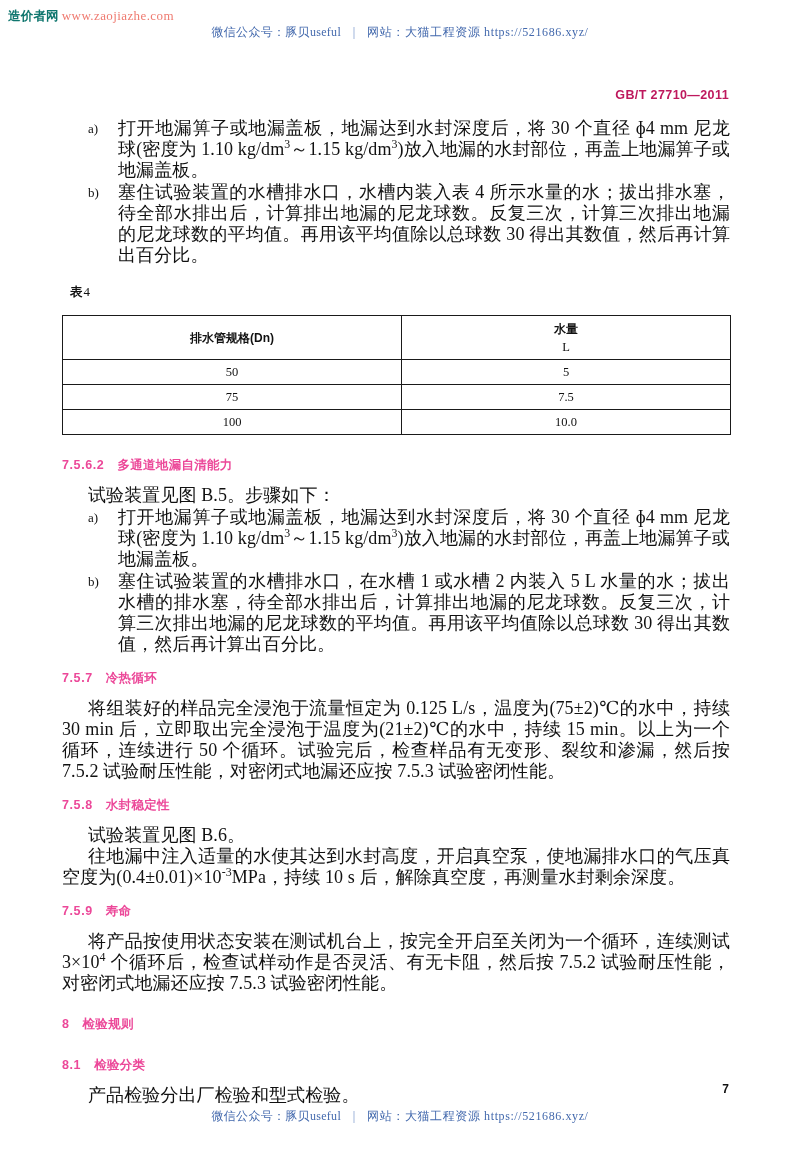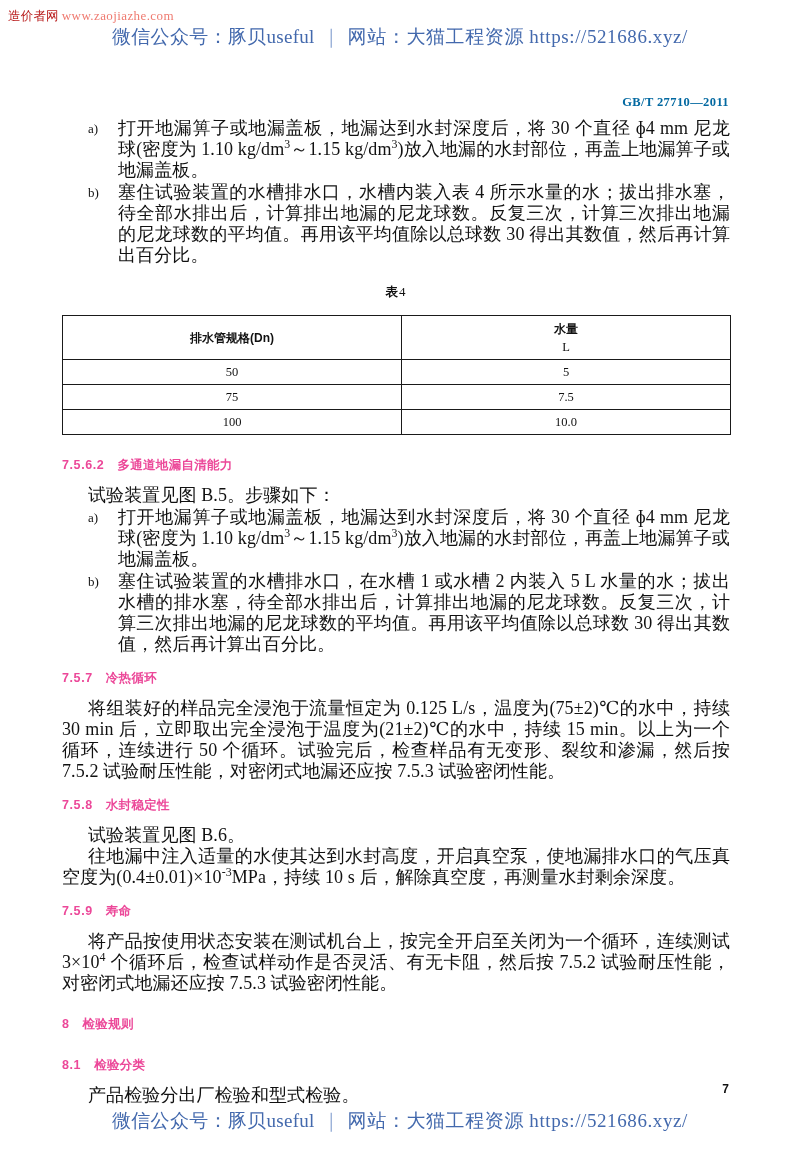--- a/index.html
+++ b/index.html
@@ -27,65 +27,64 @@
     position: absolute;
     left: 8px;
     top: 8px;
     font-family: "Liberation Serif", "DejaVu Serif", serif;
     font-size: 12px;
     color: #e05b52;
     white-space: nowrap;
     letter-spacing: 0.2px;
   }
   .wm-corner .wm-corner-cn {
-    font-weight: normal;
-    color: #b91c1c;
+    font-weight: bold;
+    color: #0f766e;
     font-size: 12.5px;
   }
   .wm-corner .wm-corner-url {
     color: #ef7a70;
     font-size: 13px;
     margin-left: 3px;
     letter-spacing: 0.4px;
   }
 
   .wm-band {
     position: absolute;
     left: 0;
     width: 800px;
     text-align: center;
     color: #4369ad;
-    font-size: 19px;
+    font-size: 12px;
     white-space: nowrap;
     letter-spacing: 0.3px;
   }
   .wm-band .wm-ascii {
     font-family: "Liberation Serif", "DejaVu Serif", serif;
     letter-spacing: 0.6px;
   }
   .wm-band .wm-sep {
     color: #8aa4d2;
     margin: 0 7px;
     font-weight: 300;
   }
   .wm-top  { top: 24px; }
   .wm-bot  { top: 1108px; }
 
   
   .std-code {
     position: absolute;
     right: 71px;
     top: 88px;
-    font-family: Liberation Serif, serif;
+    font-family: Liberation Sans, sans-serif;
     font-weight: bold;
     font-size: 12.5px;
     letter-spacing: 0.4px;
-    color: #0369a1;
+    color: #be185d;
     white-space: nowrap;
-    margin-top: 7px;
   }
 
   
   .content {
     position: absolute;
     left: 62px;
     top: 118px;
     width: 668px;
   }
 
@@ -134,25 +133,25 @@
   }
   .heading .num { letter-spacing: 0.6px; }
   .heading .sp  { display: inline-block; width: 13px; }
 
   .blk { margin-top: 15px; }
   .blk-sm { margin-top: 11px; }
   .blk-lg { margin-top: 22px; }
 
   
   .tbl-caption {
-    text-align: center;
+    text-align: left;
     font-family: "Liberation Sans", "DejaVu Sans", sans-serif;
     font-weight: bold;
     font-size: 12.5px;
-    margin: 0;
+    margin: 8px;
     letter-spacing: 1px;
   }
   .tbl-caption .tnum {
     font-family: "Liberation Serif", "DejaVu Serif", serif;
     font-weight: normal;
     font-size: 13px;
   }
   table.t4 {
     border-collapse: collapse;
     width: 666px;

